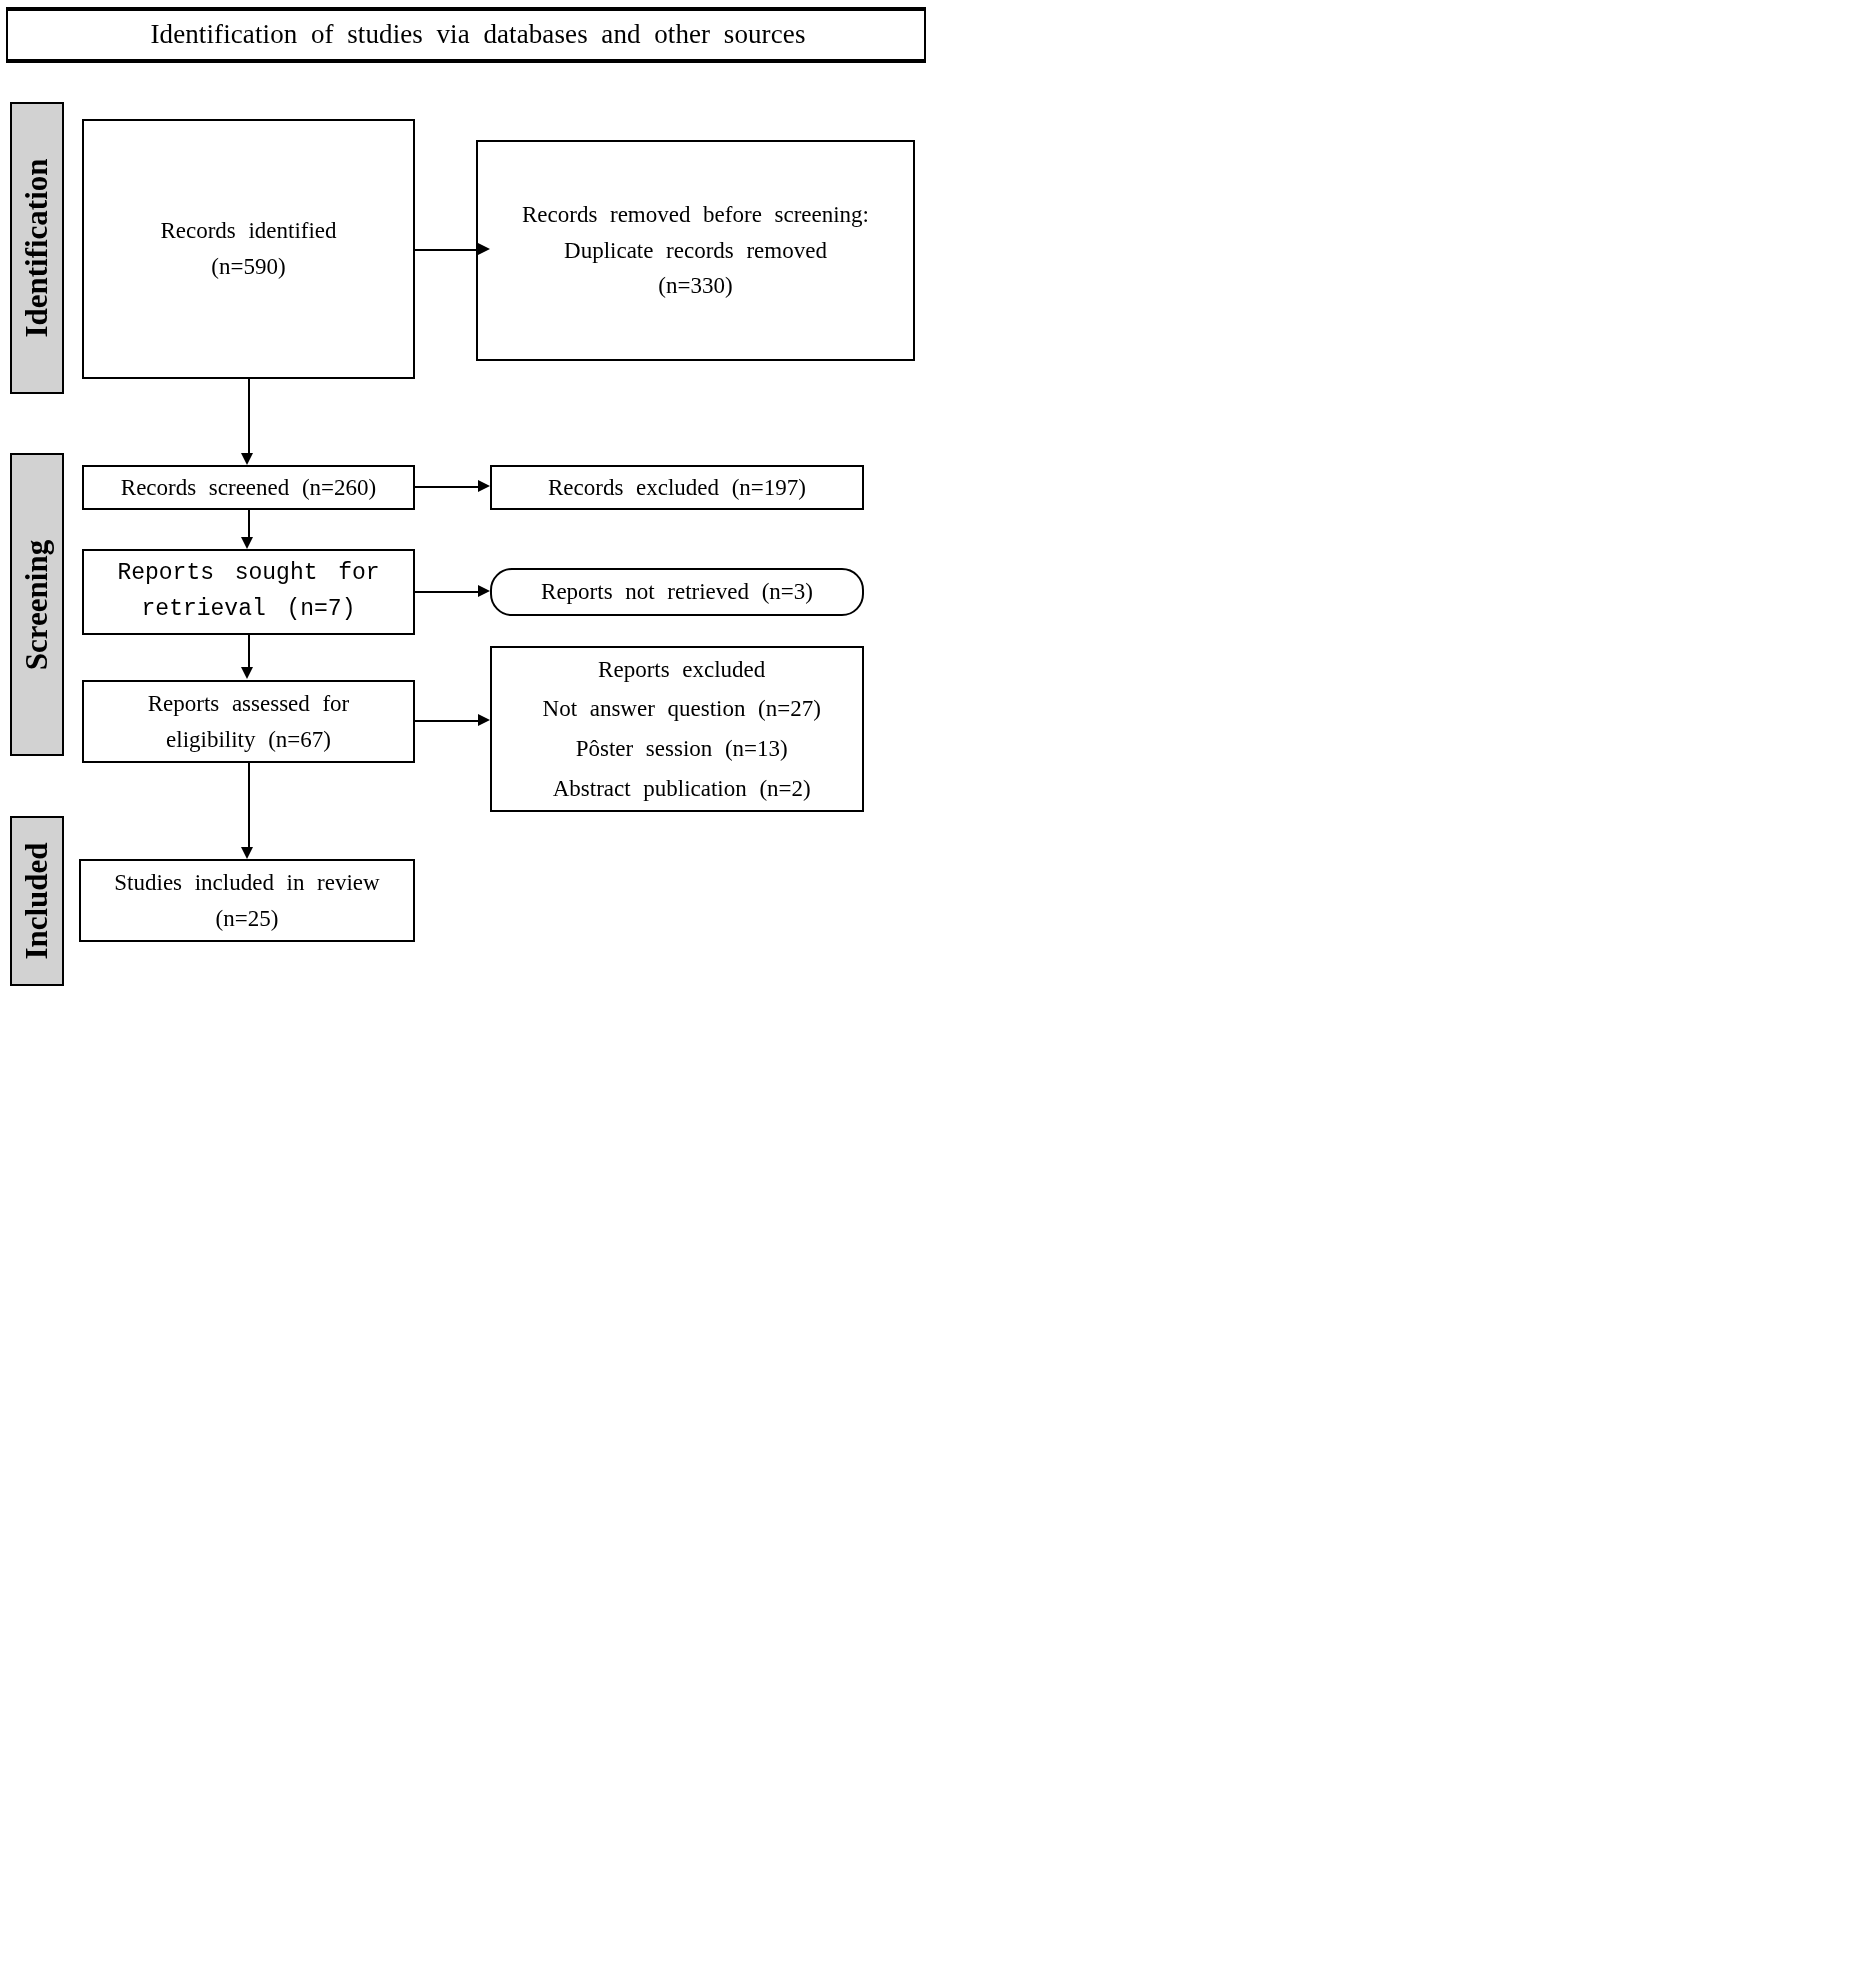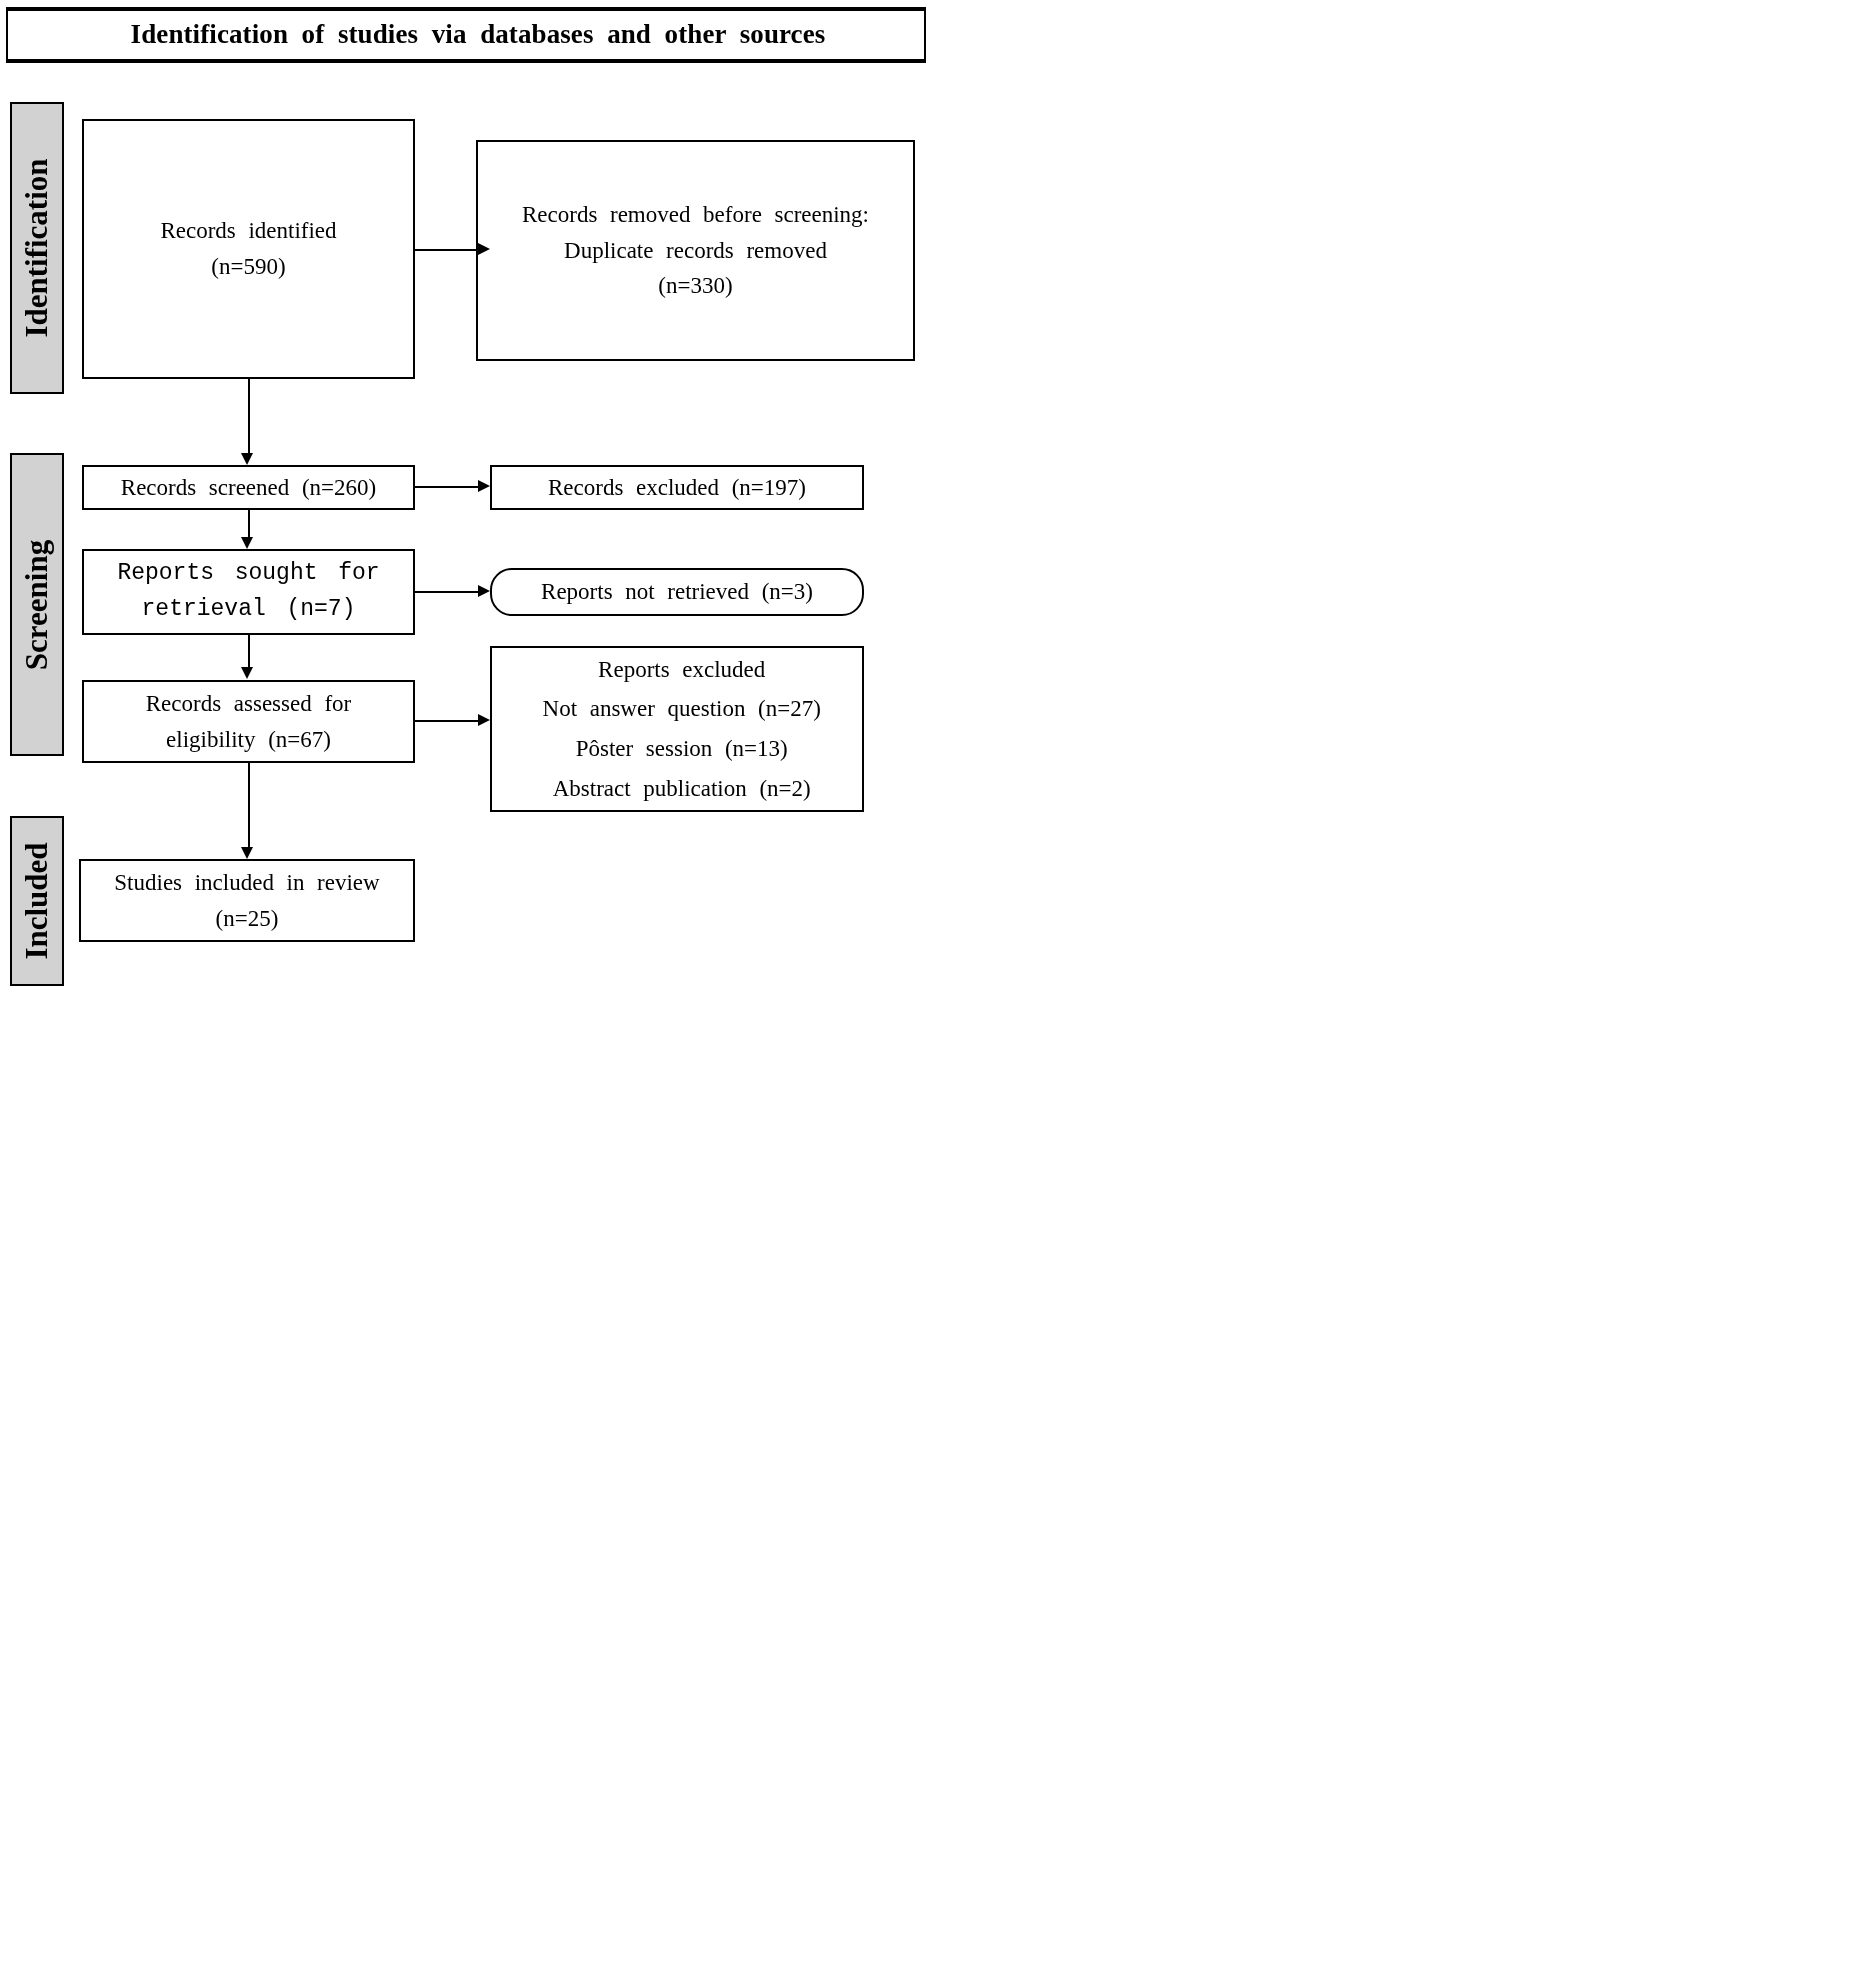--- a/index.html
+++ b/index.html
@@ -14,21 +14,21 @@
   .banner{
     position:absolute;
     box-sizing:border-box;
     left:6px;top:6.7px;width:920px;height:56px;
     border:2.7px solid #000;
     border-top-width:4.7px;
     border-bottom-width:4.7px;
     display:flex;align-items:center;justify-content:center;
   }
   .banner-title{
-    font-size:27px;font-weight:bold;word-spacing:0.25em;letter-spacing:0.1px;margin-left:24px;
+    font-size:27px;font-weight:normal;word-spacing:0.25em;letter-spacing:0.1px;margin-left:24px;
   }
   .stage{
     position:absolute;
     box-sizing:border-box;
     background:#d2d2d2;
     border:2px solid #000;
     display:flex;align-items:center;justify-content:center;
   }
   .stage-label{
     transform:rotate(-90deg);
@@ -108,21 +108,21 @@
 
   <div class="flow-box" style="left:82px;top:549px;width:333px;height:86px;font-family:Liberation Mono, monospace;">
     <div class="line">Reports sought for</div>
     <div class="line">retrieval (n=7)</div>
   </div>
   <div class="flow-box" style="left:490px;top:568px;width:374px;height:48px;border-radius:22px;">
     <div class="line">Reports not retrieved (n=3)</div>
   </div>
 
   <div class="flow-box" style="left:82px;top:680px;width:333px;height:83px;">
-    <div class="line">Records assessed for</div>
+    <div class="line">Reports assessed for</div>
     <div class="line">eligibility (n=67)</div>
   </div>
   <div class="flow-box left-align" style="left:490px;top:646px;width:374px;height:166px;">
     <div class="line">Reports excluded</div>
     <div class="line">Not answer question (n=27)</div>
     <div class="line">Pôster session (n=13)</div>
     <div class="line">Abstract publication (n=2)</div>
   </div>
 
   <div class="flow-box" style="left:79px;top:859px;width:336px;height:83px;">

